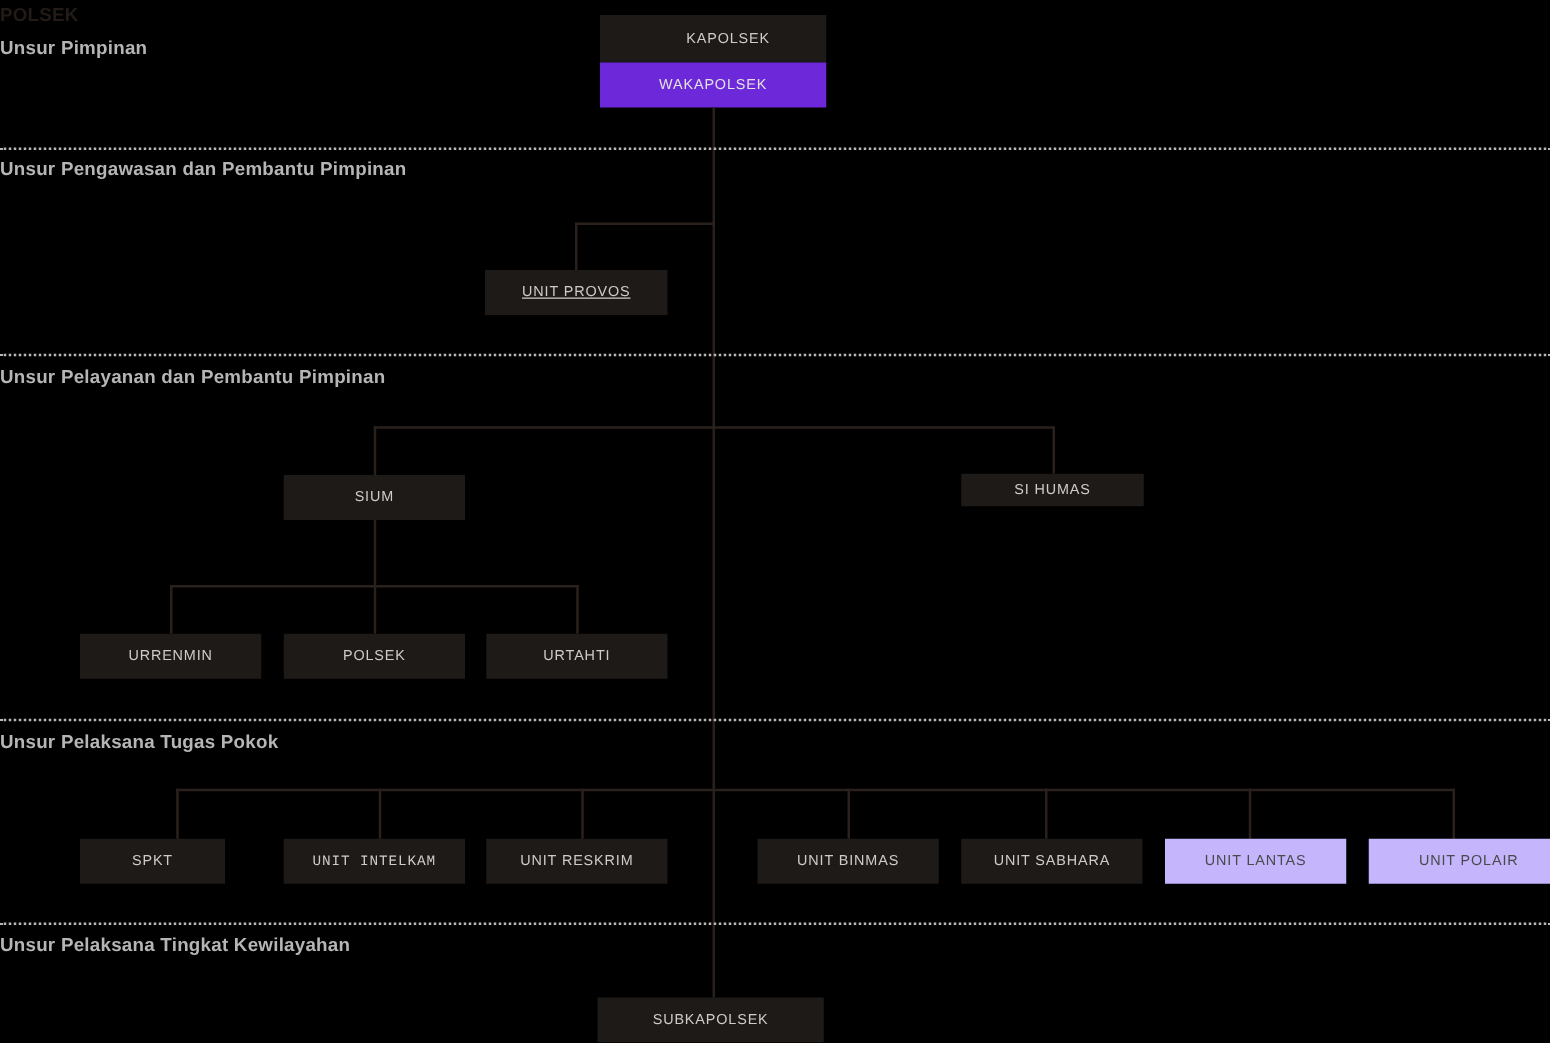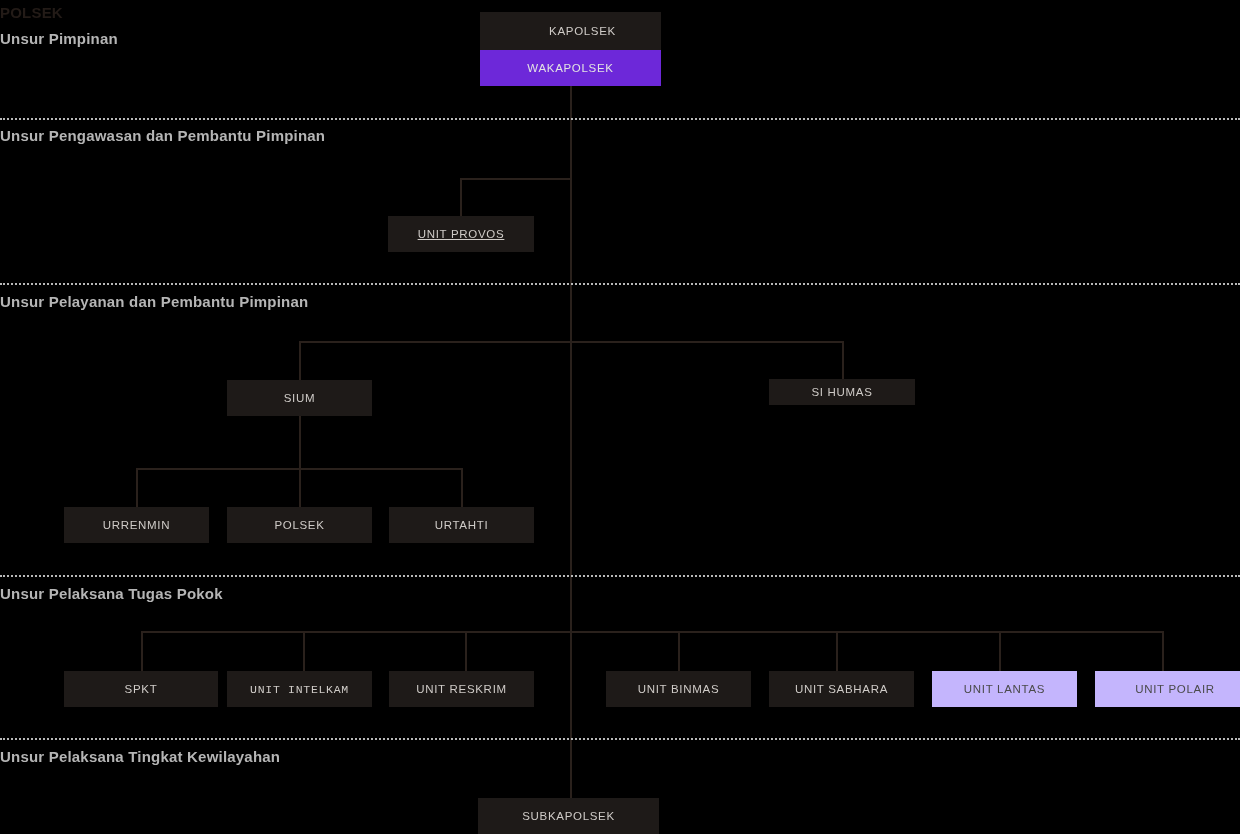--- a/index.html
+++ b/index.html
@@ -108,21 +108,21 @@
 
   <div class="line h" style="left:141px; top:631px; width:1023px;"></div>
   <div class="line v" style="left:141px; top:631px; height:40px;"></div>
   <div class="line v" style="left:303px; top:631px; height:40px;"></div>
   <div class="line v" style="left:465px; top:631px; height:40px;"></div>
   <div class="line v" style="left:678px; top:631px; height:40px;"></div>
   <div class="line v" style="left:836px; top:631px; height:40px;"></div>
   <div class="line v" style="left:999px; top:631px; height:40px;"></div>
   <div class="line v" style="left:1162px; top:631px; height:40px;"></div>
 
-  <div class="node dark" style="left:64px; top:671px; width:154px; height:36px;">SPKT</div>
+  <div class="node dark" style="left:64px; top:671px; width:116px; height:36px;">SPKT</div>
   <div class="node dark" style="left:227px; top:671px; width:145px; height:36px;font-family:Liberation Mono, monospace;">UNIT INTELKAM</div>
   <div class="node dark" style="left:389px; top:671px; width:145px; height:36px;">UNIT RESKRIM</div>
   <div class="node dark" style="left:606px; top:671px; width:145px; height:36px;text-align:right;">UNIT BINMAS</div>
   <div class="node dark" style="left:769px; top:671px; width:145px; height:36px;">UNIT SABHARA</div>
   <div class="node light" style="left:932px; top:671px; width:145px; height:36px;">UNIT LANTAS</div>
   <div class="node light" style="left:1095px; top:671px; width:160px; height:36px;">UNIT POLAIR</div>
 
   <div class="divider" style="top:738px;"></div>
   <div class="section-label" style="top:748px; left:0;">Unsur Pelaksana Tingkat Kewilayahan</div>
 

